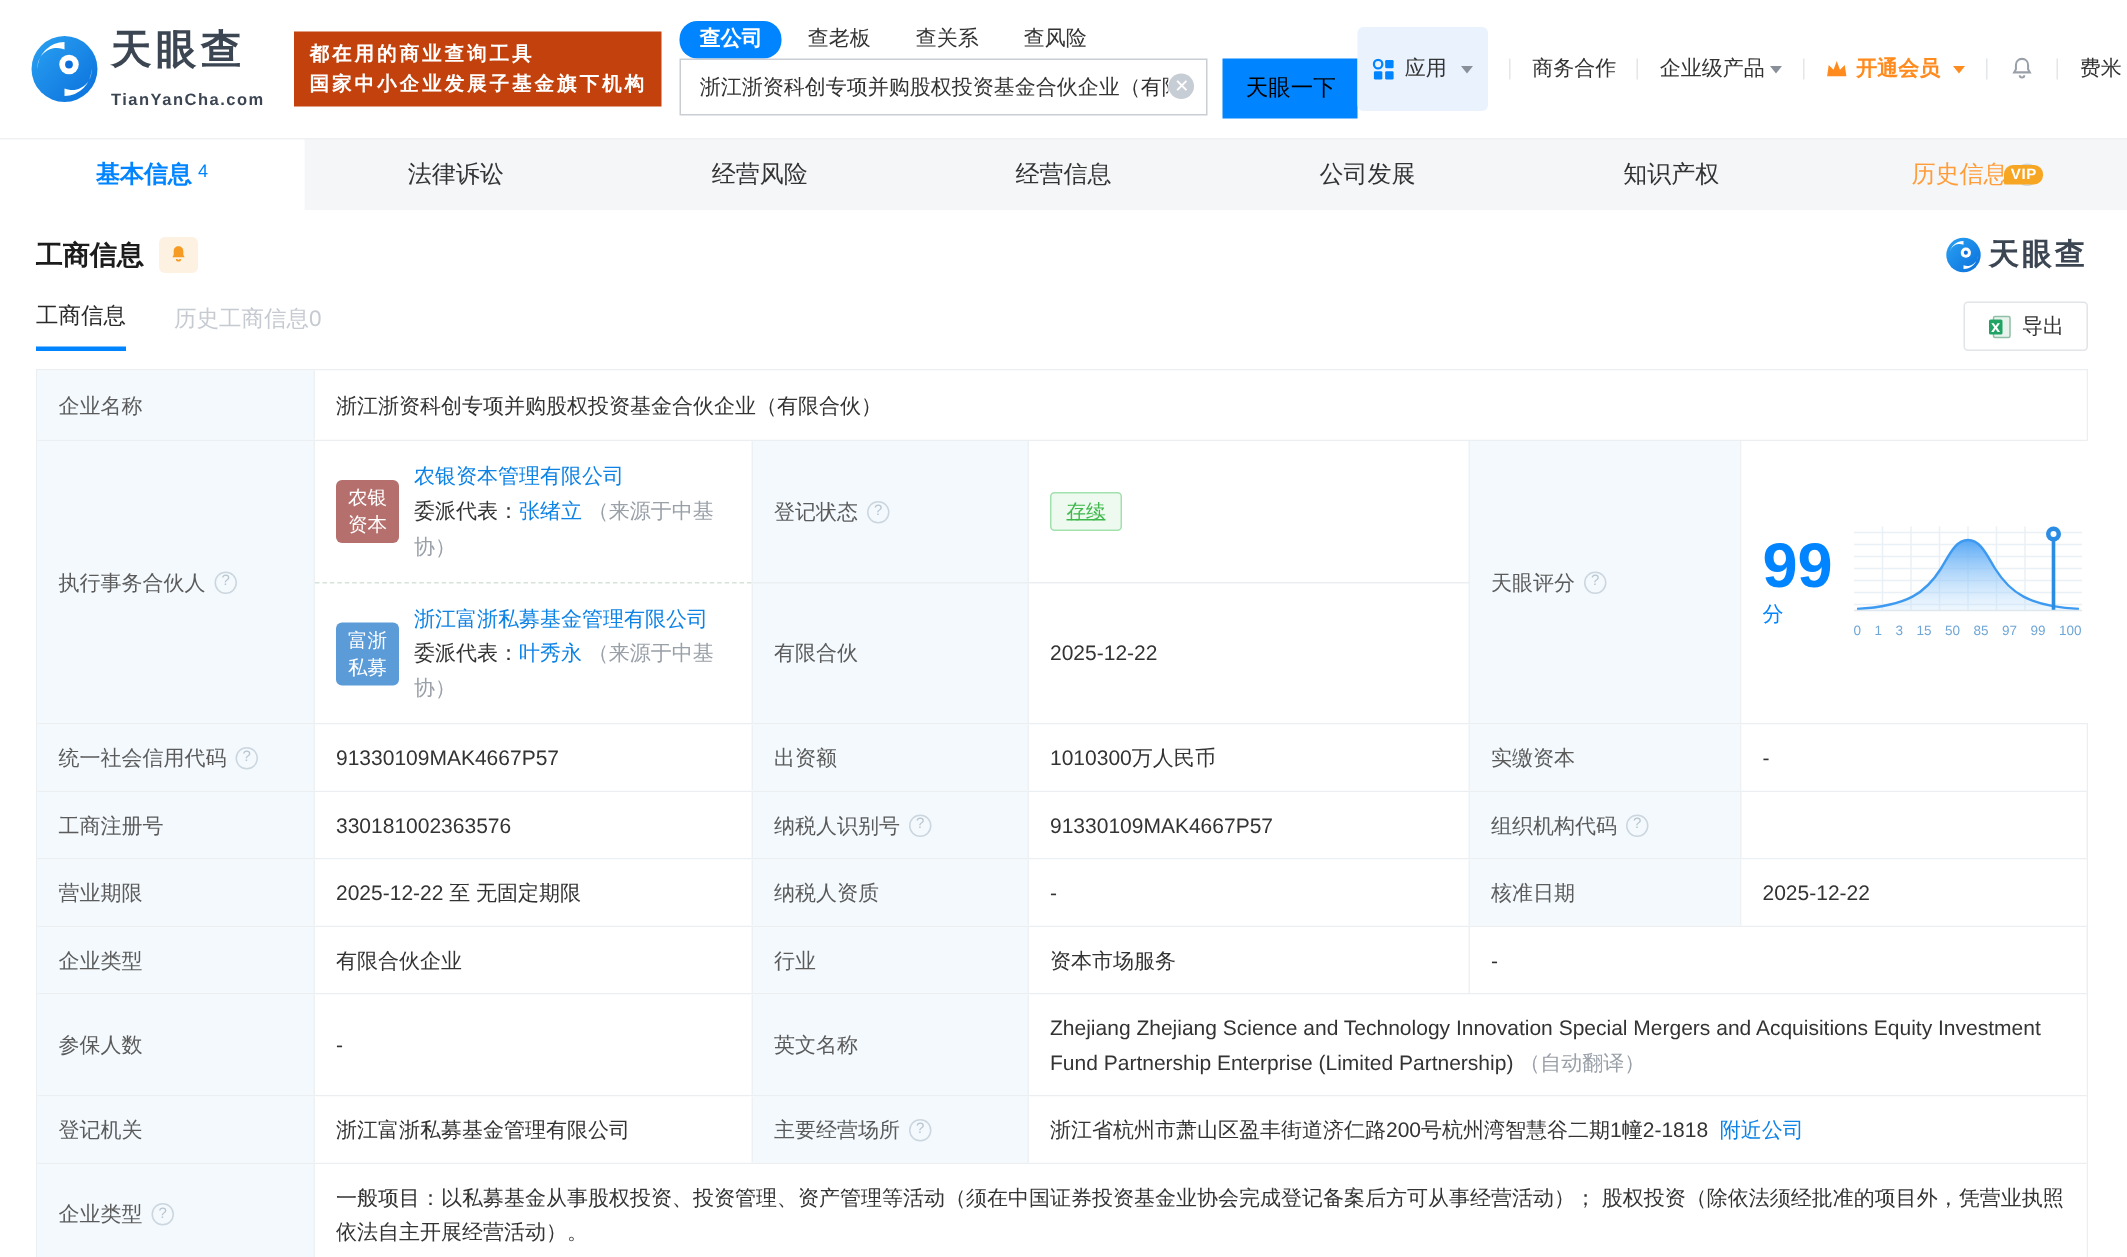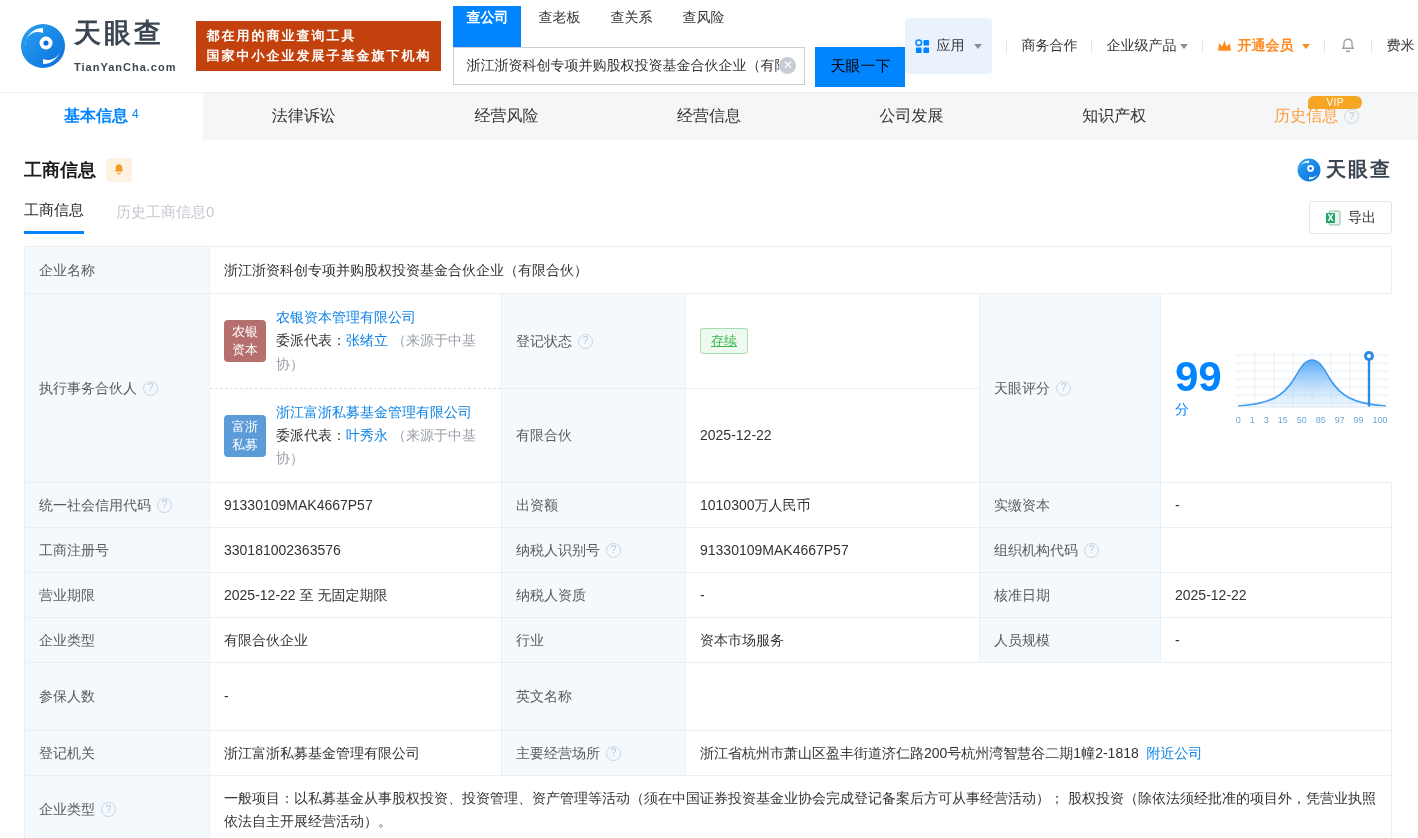--- a/index.html
+++ b/index.html
@@ -8,21 +8,21 @@
 
   
   .topbar { height:92px; display:flex; align-items:center; padding:0 16px 0 20px; background:#fff; }
   .logo { display:flex; align-items:center; gap:8px; cursor:pointer; }
   .logo-txt .cn { font-size:27px; font-weight:bold; color:#3c4653; letter-spacing:3px; line-height:1; }
   .logo-txt .en { font-size:11px; font-weight:bold; color:#3c4653; letter-spacing:1px; margin-top:14px; }
   .promo { background:#c2410c; color:#fff; font-size:13px; font-weight:bold; line-height:1.55;
     padding:5px 10px; margin-left:20px; letter-spacing:2px; white-space:nowrap; }
   .searchwrap { margin-left:12px; }
   .stabs { display:flex; align-items:flex-end; gap:4px; font-size:14px; }
-  .stab { padding:3px 13px 20px; cursor:pointer; color:#333; }
+  .stab { padding:3px 13px 4px; cursor:pointer; color:#333;border-radius:12px; }
   .stab.active { background:#0084ff; color:#fff; font-weight:bold; }
   .srow { display:flex; margin-top:0; }
   .sinput { width:352px; height:38px; border:1px solid #c9ced4; display:flex; align-items:center;
     padding:0 8px 0 12px; font-size:14px; color:#333; }
   .sinput input { flex:1; border:none; outline:none; font-size:14px; color:#333;
     font-family:inherit; background:transparent; }
   .clear-ic { width:17px; height:17px; border-radius:50%; background:#c6cdd4; color:#fff;
     font-size:12px; line-height:17px; text-align:center; cursor:pointer; flex:none; }
   .sbtn { width:90px; height:40px; margin-left:10px; background:#0084ff; color:#000000; border:none;
     font-size:15px; cursor:pointer; font-family:inherit; }
@@ -36,22 +36,22 @@
   .vip-item { color:#ff8b1f; font-weight:bold; display:flex; align-items:center; gap:5px; cursor:pointer; }
   .vip-item .caret { border-top-color:#ff8b1f; }
 
   
   .tabbar { height:48px; background:#f4f6f8; border-top:1px solid #eef0f2; display:flex; }
   .mtab { flex:1; display:flex; align-items:center; justify-content:center; font-size:16px;
     color:#333; cursor:pointer; position:relative; }
   .mtab.active { background:#fff; color:#0084ff; font-weight:bold; }
   .mtab .cnt { font-size:12px; margin-left:4px; font-weight:normal; color:#0084ff; align-self:flex-start; margin-top:14px; }
   .mtab.vip { color:#ff9d3b; }
-  .vip-badge { position:absolute; top:3px; right:56px; background:#f6a623; color:#fff; font-size:10px;
-    font-weight:normal; padding:1px 18px; border-radius:6px 6px 6px 1px; letter-spacing:.5px; }
+  .vip-badge { position:absolute; top:17px; right:56px; background:#f6a623; color:#fff; font-size:10px;
+    font-weight:bold; padding:1px 4px; border-radius:6px 6px 6px 1px; letter-spacing:.5px; }
   .qicon { width:15px; height:15px; border:1px solid #ccd6de; border-radius:50%; color:#b9c6d0;
     font-size:10px; display:inline-flex; align-items:center; justify-content:center; margin-left:6px; flex:none; cursor:pointer; }
 
   
   .main { padding:0 26px 0 24px; }
   .sec-head { display:flex; align-items:center; margin-top:16px; }
   .sec-title { font-size:18px; font-weight:bold; color:#1c1c1c; }
   .bell-chip { width:26px; height:24px; background:#fdf1e2; border-radius:4px; margin-left:10px;
     display:flex; align-items:center; justify-content:center; cursor:pointer; }
   .watermark { margin-left:auto; display:flex; align-items:center; gap:5px; }
@@ -423,38 +423,38 @@
         </div>
       <div class="cell val">
           <span>有限合伙企业</span>
         </div>
       <div class="cell lab">
           <span>行业</span>
         </div>
       <div class="cell val">
           <span>资本市场服务</span>
         </div>
-      <div class="cell lab">
-          <span>人员规模</span>
-        </div>
       <div class="cell val last">
           <span>-</span>
         </div>
     </div>
 
     <div class="trow">
       <div class="cell lab tall c1">
           <span>参保人数</span>
         </div>
       <div class="cell val tall c2">
           <span>-</span>
         </div>
       <div class="cell lab tall c3">
           <span>英文名称</span>
         </div>
+      <div class="cell val tall last span46">
+        <span><span>Zhejiang Zhejiang Science and Technology Innovation Special Mergers and Acquisitions Equity Investment Fund Partnership Enterprise (Limited Partnership)</span> <span class="gray">（自动翻译）</span></span>
+      </div>
     </div>
 
     <div class="trow">
       <div class="cell lab c1">
           <span>登记机关</span>
         </div>
       <div class="cell val c2">
           <span>浙江富浙私募基金管理有限公司</span>
         </div>
       <div class="cell lab c3">

